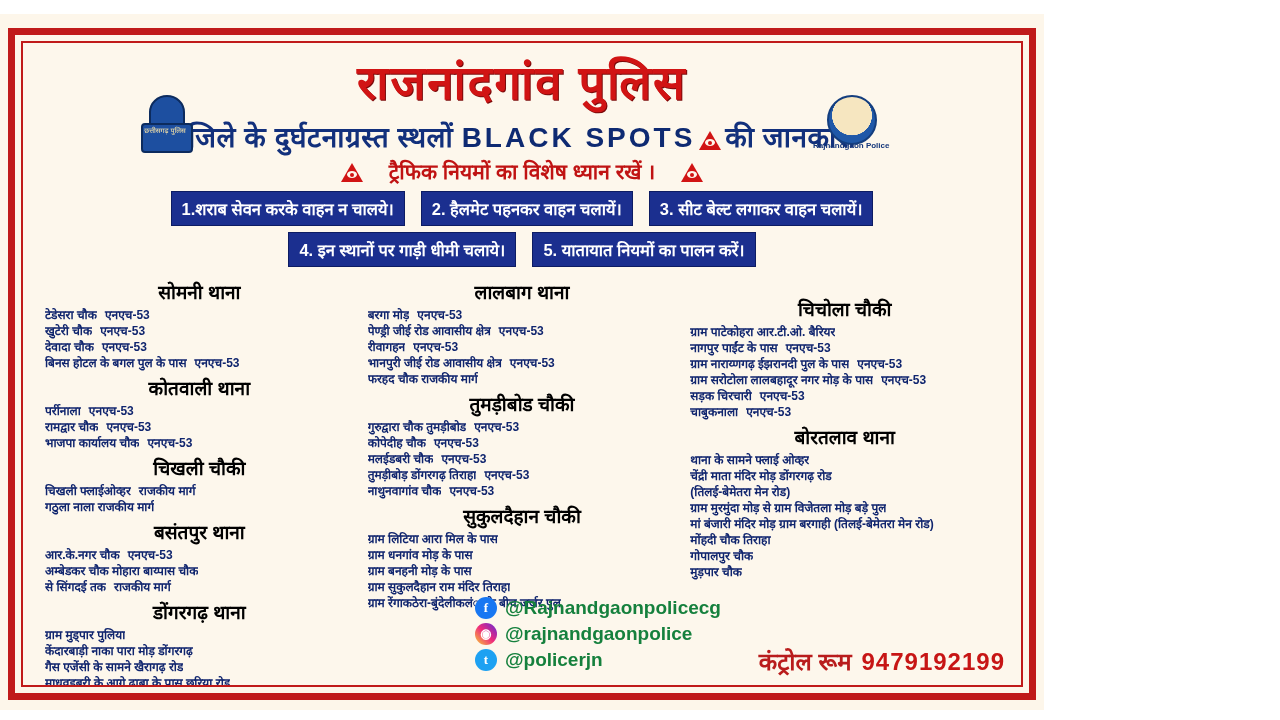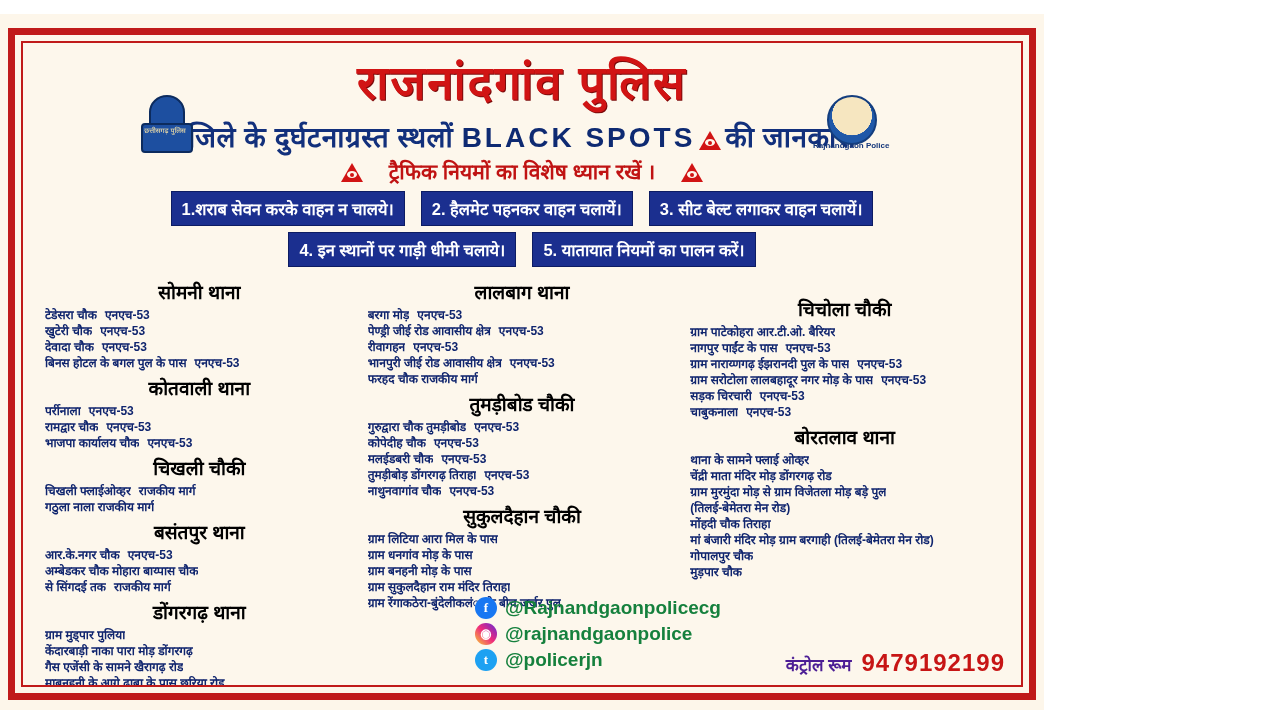--- a/index.html
+++ b/index.html
@@ -155,21 +155,21 @@
   .sicon.fb{background:#1877f2;}
   .sicon.ig{background:linear-gradient(45deg,#f9ce34,#ee2a7b,#6228d7);}
   .sicon.tw{background:#1da1f2;}
   .shandle{
     font-size:19px;font-weight:bold;color:#15803d;
   }
   .control{
     position:absolute;right:16px;bottom:4px;
     display:flex;align-items:baseline;gap:10px;
   }
-  .control .lbl{font-size:17px;font-weight:bold;color:#4c1d95;}
+  .control .lbl{font-size:24px;font-weight:bold;color:#b91c1c;}
   .control .num{font-size:24px;font-weight:bold;color:#c71515;letter-spacing:1px;}
   .dongargarh-blk{margin-top:4px;}
 </style>
 </head>
 <body>
 
 <div class="poster">
   <div class="frame-outer">
     <div class="frame-inner">
 
@@ -272,21 +272,21 @@
             </div>
           <div class="row">
               <span class="nm">केंदारबाड़ी नाका पारा मोड़ डोंगरगढ़</span>
               <span class="hw"></span>
             </div>
           <div class="row">
               <span class="nm">गैस एजेंसी के सामने खैरागढ़ रोड</span>
               <span class="hw"></span>
             </div>
           <div class="row">
-              <span class="nm">माबनहनी के आगे ढाबा के पास छुरिया रोड</span>
+              <span class="nm">माधवडबरी के आगे ढाबा के पास छुरिया रोड</span>
               <span class="hw"></span>
             </div>
         </div>
 
         <div class="col c2">
           <div class="sec-head">लालबाग थाना</div>
           <div class="row">
               <span class="nm">बरगा मोड़</span>
               <span class="hw">एनएच-53</span>
             </div>
@@ -384,33 +384,33 @@
           <div class="row">
               <span class="nm">थाना के सामने फ्लाई ओव्हर</span>
               <span class="hw"></span>
             </div>
           <div class="row">
               <span class="nm">चेंद्री माता मंदिर मोड़ डोंगरगढ़ रोड</span>
               <span class="hw"></span>
             </div>
 
           <div class="row full">
+              <span class="nm">(तिलई-बेमेतरा मेन रोड)</span>
+              <span class="hw"></span>
+            </div>
+          <div class="row full">
               <span class="nm">ग्राम मुरमुंदा मोड़ से ग्राम विजेतला मोड़ बड़े पुल</span>
               <span class="hw"></span>
             </div>
           <div class="row full">
-              <span class="nm">(तिलई-बेमेतरा मेन रोड)</span>
+              <span class="nm">मां बंजारी मंदिर मोड़ ग्राम बरगाही (तिलई-बेमेतरा मेन रोड)</span>
               <span class="hw"></span>
             </div>
           <div class="row full">
               <span class="nm">मोंहदी चौक तिराहा</span>
-              <span class="hw"></span>
-            </div>
-          <div class="row full">
-              <span class="nm">मां बंजारी मंदिर मोड़ ग्राम बरगाही (तिलई-बेमेतरा मेन रोड)</span>
               <span class="hw"></span>
             </div>
           <div class="row full">
               <span class="nm">गोपालपुर चौक</span>
               <span class="hw"></span>
             </div>
           <div class="row full">
               <span class="nm">मुड़पार चौक</span>
               <span class="hw"></span>
             </div>

